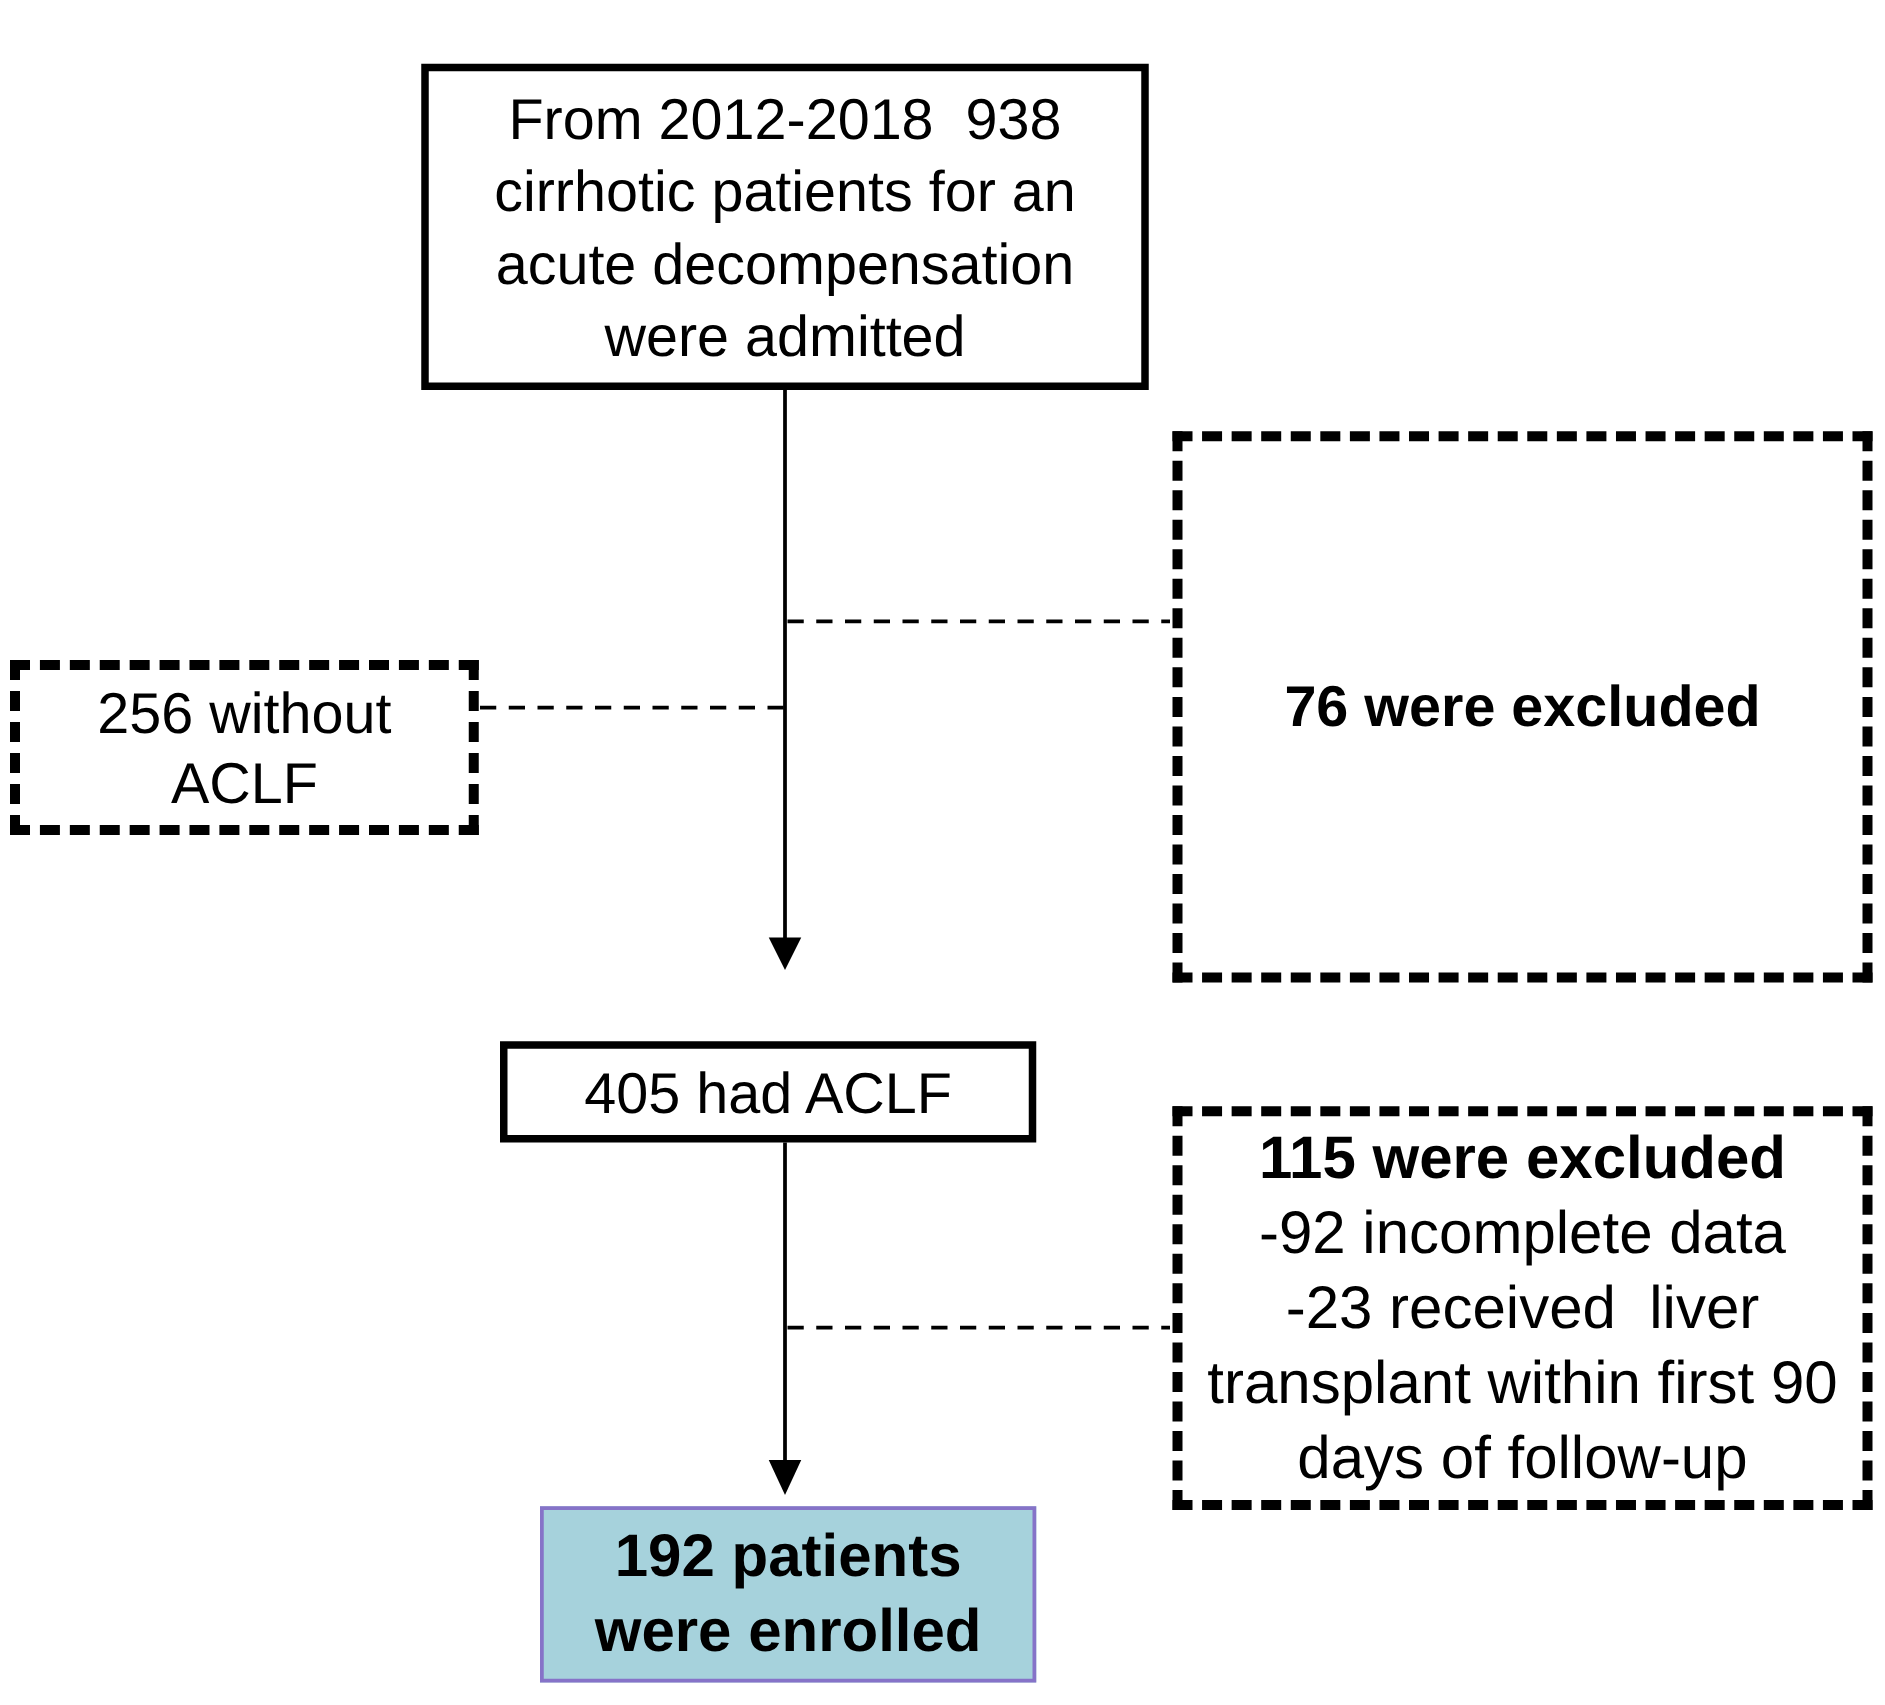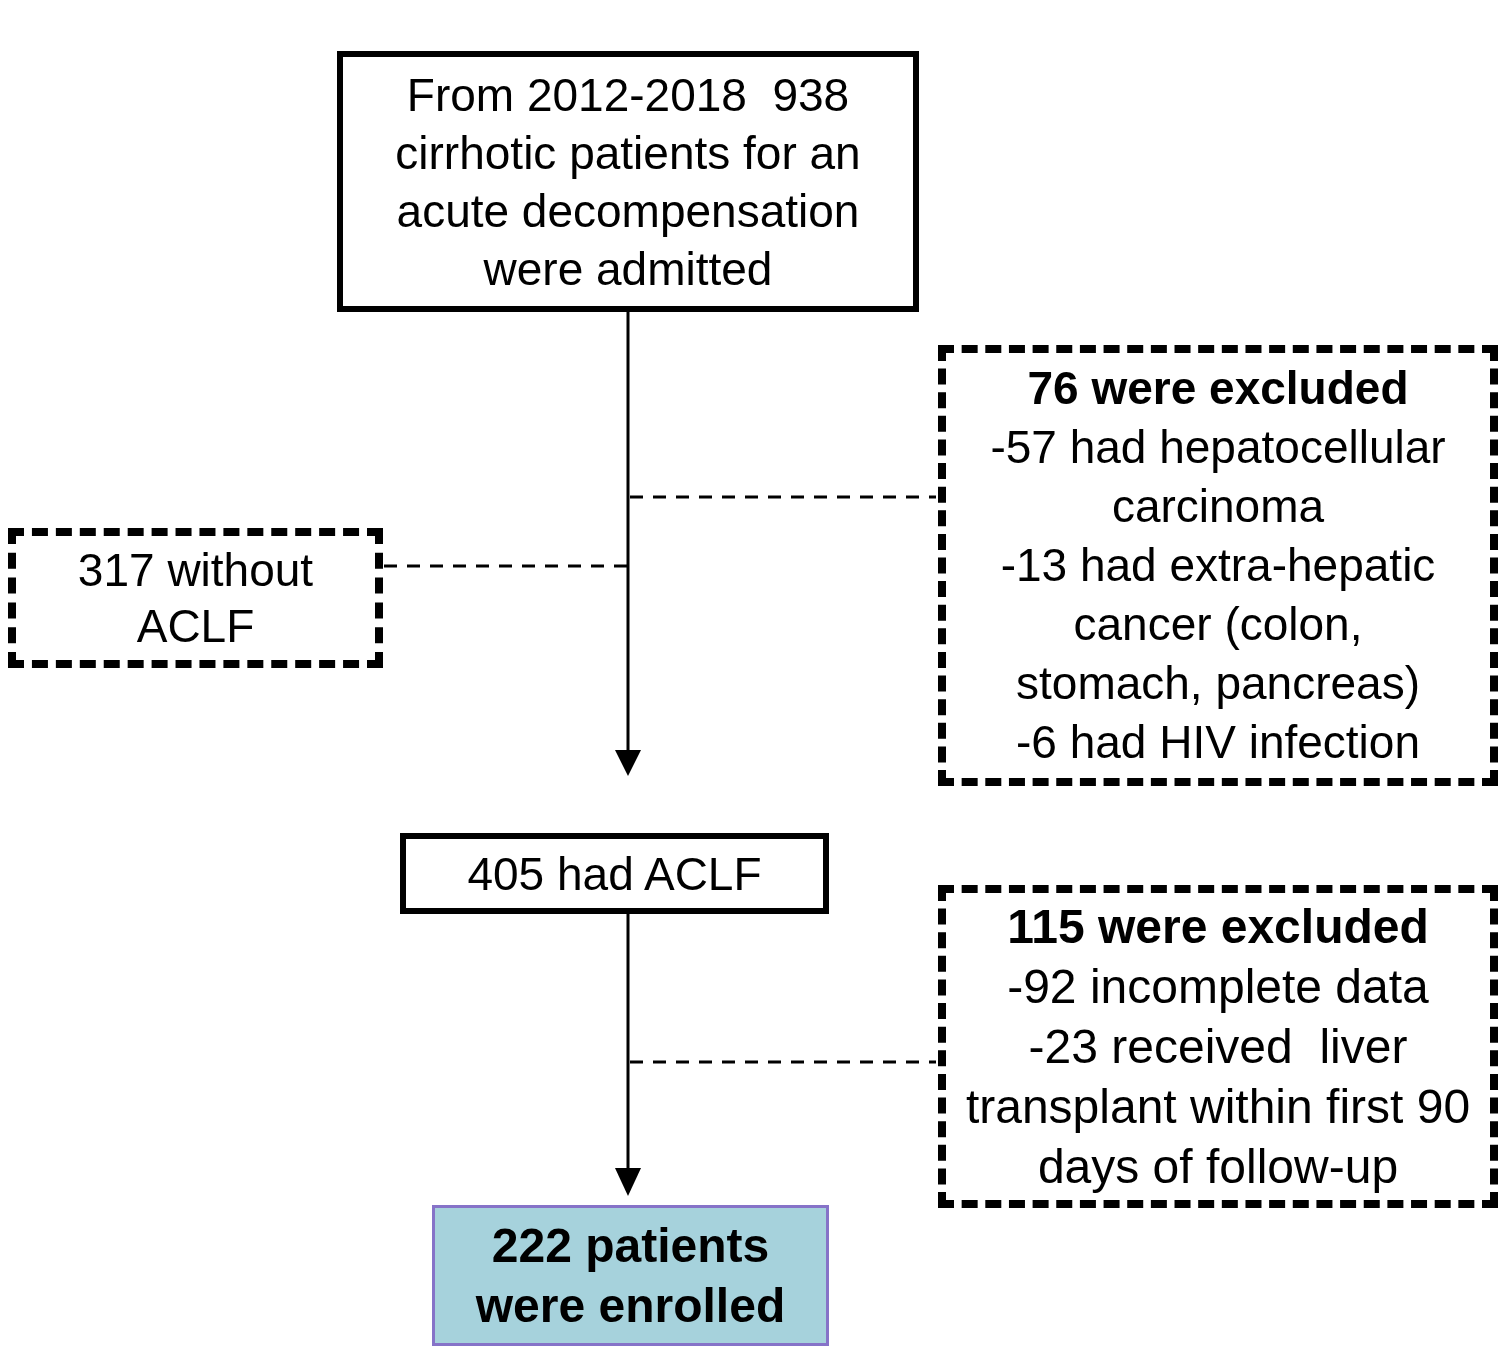--- a/index.html
+++ b/index.html
@@ -90,44 +90,38 @@
   </svg>
 
   <div class="box solid" id="box-admitted">
     <span class="txt">From 2012-2018 &nbsp;938
 cirrhotic patients for an
 acute decompensation
 were admitted</span>
   </div>
 
   <div class="box dashed" id="box-without-aclf">
-    <span class="txt">317 without
+    <span class="txt">256 without
 ACLF</span>
   </div>
 
   <div class="box dashed" id="box-excluded1">
     <span class="txt heading">76 were excluded</span>
-    <span class="txt">-57 had hepatocellular
-carcinoma
--13 had extra-hepatic
-cancer (colon,
-stomach, pancreas)
--6 had HIV infection</span>
   </div>
 
   <div class="box solid" id="box-had-aclf">
     <span class="txt">405 had ACLF</span>
   </div>
 
   <div class="box dashed" id="box-excluded2">
     <span class="txt heading">115 were excluded</span>
     <span class="txt">-92 incomplete data
 -23 received &nbsp;liver
 transplant within first 90
 days of follow-up</span>
   </div>
 
   <div class="box" id="box-enrolled" style="background: rgb(166, 210, 220); border: 3px solid rgb(134, 115, 200);">
-    <span class="txt">222 patients
+    <span class="txt">192 patients
 were enrolled</span>
   </div>
 
 </div>
 
 </body></html>

